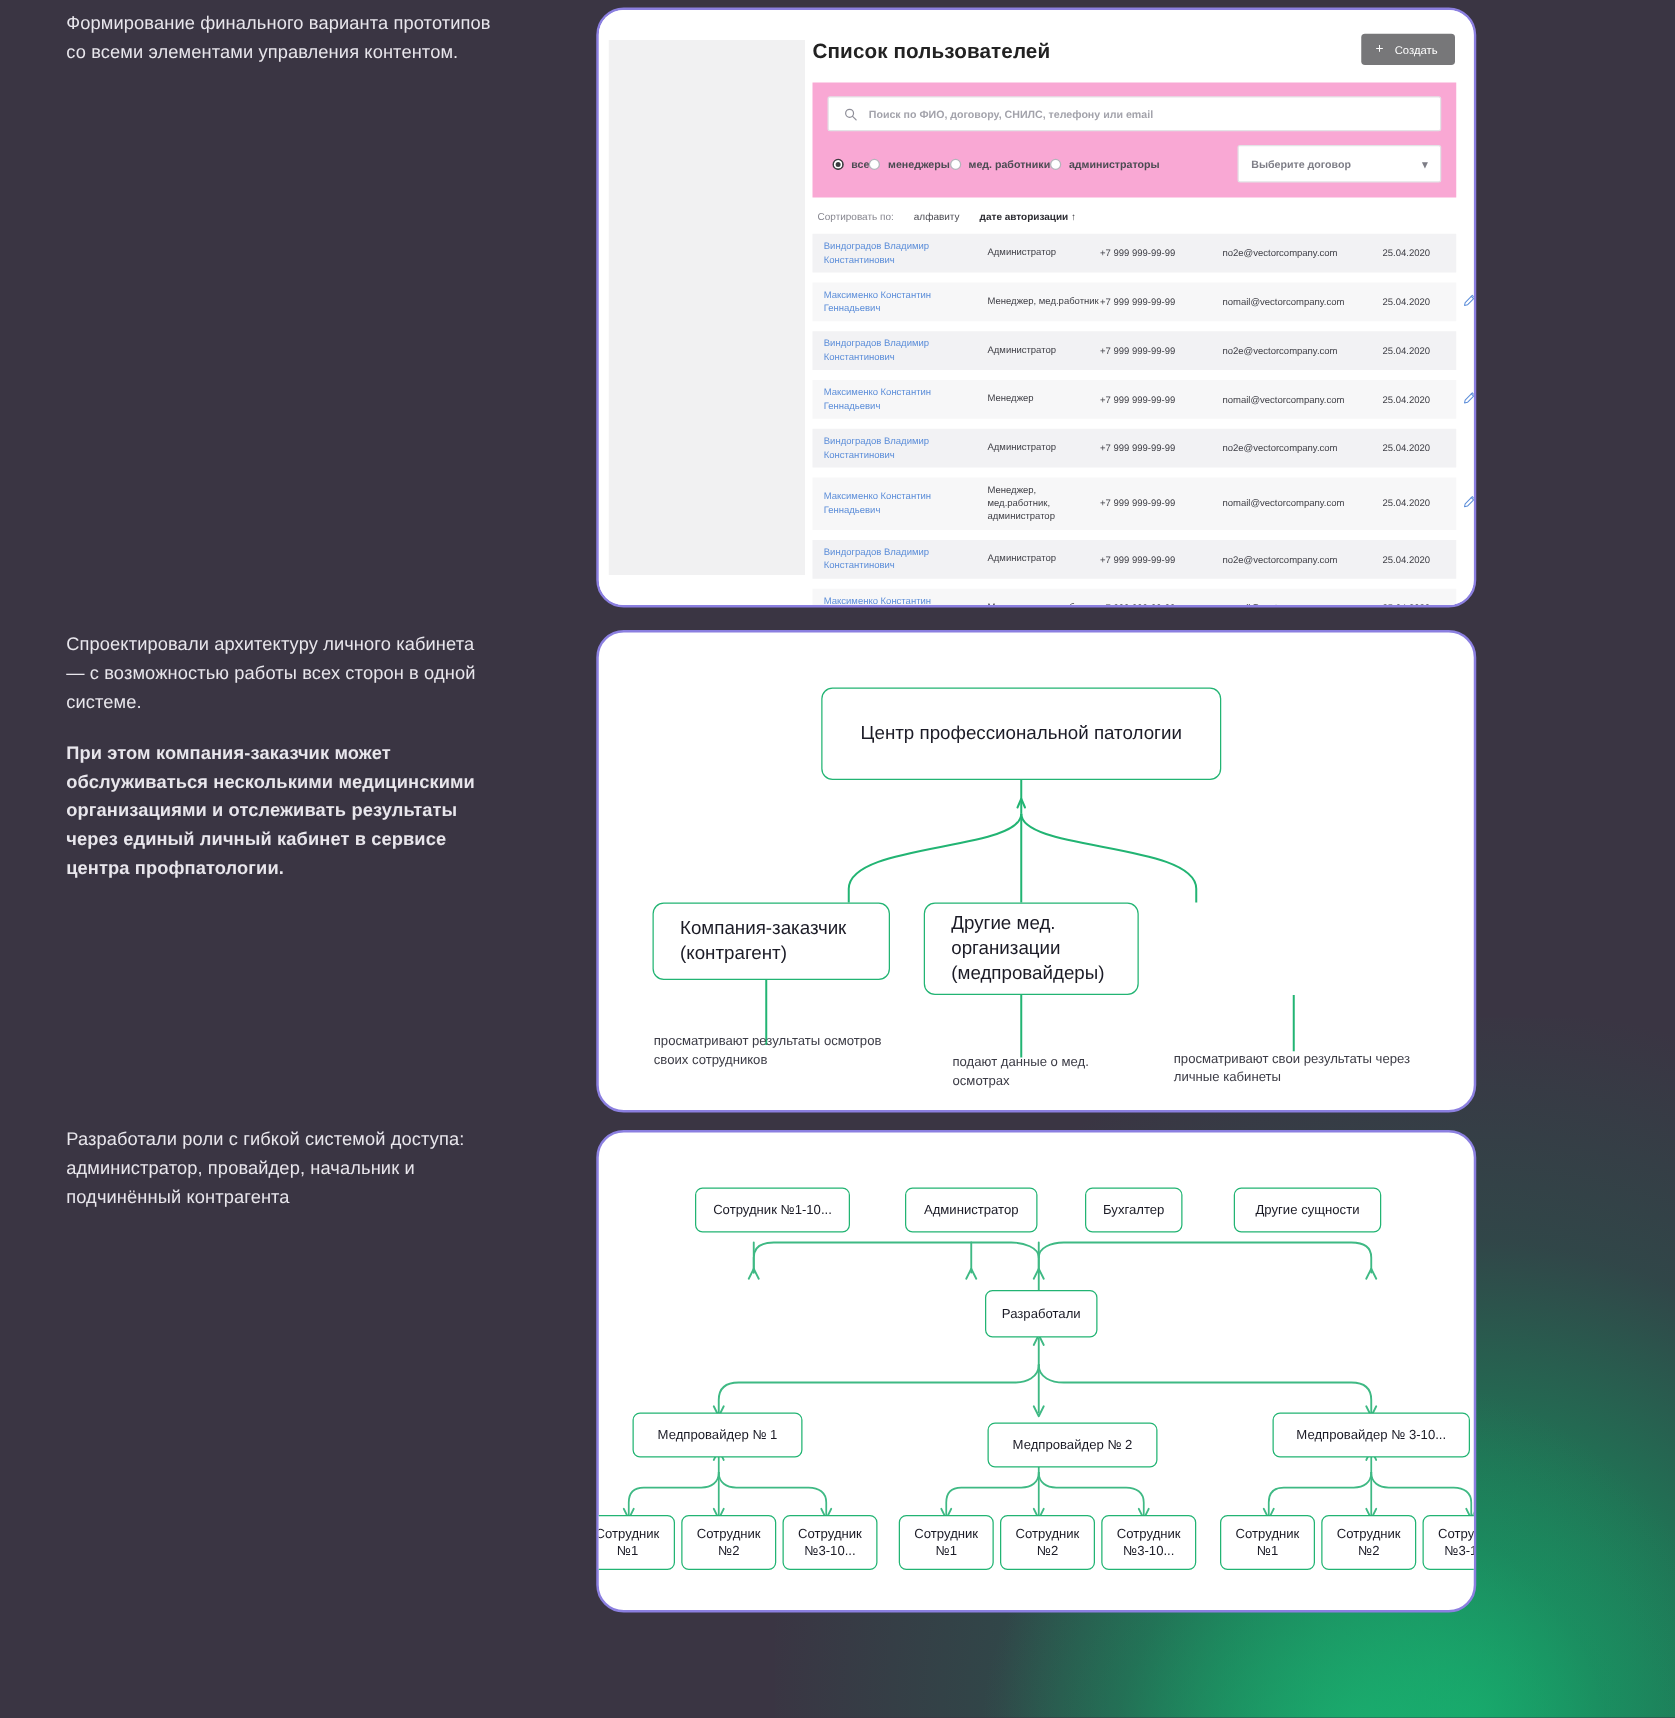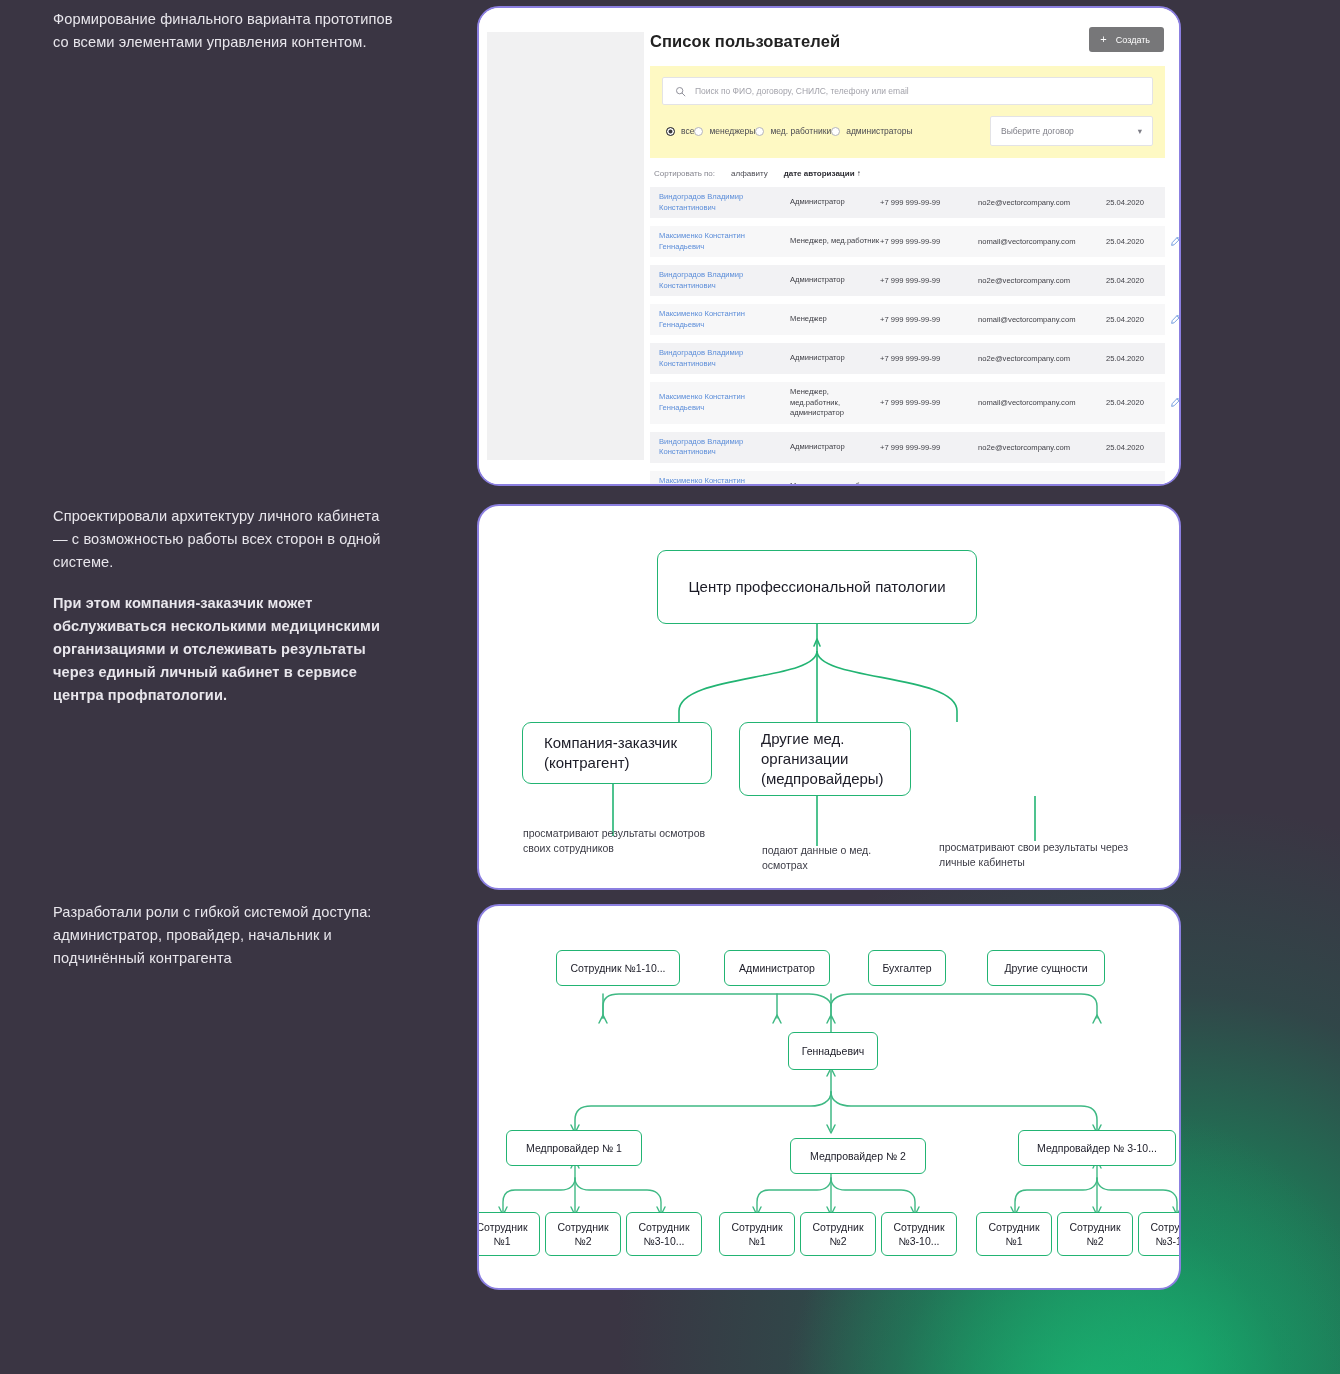--- a/index.html
+++ b/index.html
@@ -69,22 +69,23 @@
     background: #777779; color: #fff; border: none;
     font-size: 9px; border-radius: 3px;
     padding: 7px 14px 7px 11px;
     display: inline-flex; align-items: center; gap: 9px;
     cursor: pointer; white-space: nowrap;
     margin-top: -5px;
   }
   .btn-create .plus { font-size: 11px; line-height: 1; }
 
   .filters {
-    margin-top: 14px; background: #fef9c3;
+    margin-top: 14px; background: #f9a8d4;
     padding: 11px 12px 12px 12px;
+    font-weight: bold;
   }
   .search {
     background: #fff; border: 1px solid #e3e3e6; border-radius: 2px;
     height: 28px; display: flex; align-items: center; gap: 9px; padding: 0 12px;
   }
   .search .ph { color: #a3a3ab; font-size: 8.5px; }
   .svgicon { display: block; }
   .filter-row { margin-top: 11px; display: flex; align-items: center; }
   .radios { display: flex; align-items: center; flex: 1; padding-left: 4px;}
   .radio { display: flex; align-items: center; gap: 6px; cursor: pointer; }
@@ -386,21 +387,21 @@
           <path d="M694 301 l4 8 l4 -8"></path>
         <path d="M614 262 l4 -8 l4 8"></path>
       </g>
     </svg>
 
     <div class="node role-node" style="left:77px;top:44px;width:124px;height:36px;">Сотрудник №1-10...</div>
     <div class="node role-node" style="left:245px;top:44px;width:106px;height:36px;">Администратор</div>
     <div class="node role-node" style="left:389px;top:44px;width:78px;height:36px;">Бухгалтер</div>
     <div class="node role-node" style="left:508px;top:44px;width:118px;height:36px;">Другие сущности</div>
 
-    <div class="node role-node" style="left:309px;top:126px;width:90px;height:38px;">Геннадьевич</div>
+    <div class="node role-node" style="left:309px;top:126px;width:90px;height:38px;">Разработали</div>
 
     <div class="node role-node" style="left:27px;top:224px;width:136px;height:36px;">Медпровайдер № 1</div>
     <div class="node role-node" style="left:283px;top:232px;width:136px;height:36px;margin-left:28px;">Медпровайдер № 2</div>
     <div class="node role-node" style="left:539px;top:224px;width:158px;height:36px;">Медпровайдер № 3-10...</div>
 
     <div class="node role-node" style="left:-15px;top:306px;width:76px;height:44px;">Сотрудник №1</div>
     <div class="node role-node" style="left:66px;top:306px;width:76px;height:44px;">Сотрудник №2</div>
     <div class="node role-node" style="left:147px;top:306px;width:76px;height:44px;">Сотрудник №3-10...</div>
 
     <div class="node role-node" style="left:240px;top:306px;width:76px;height:44px;">Сотрудник №1</div>

